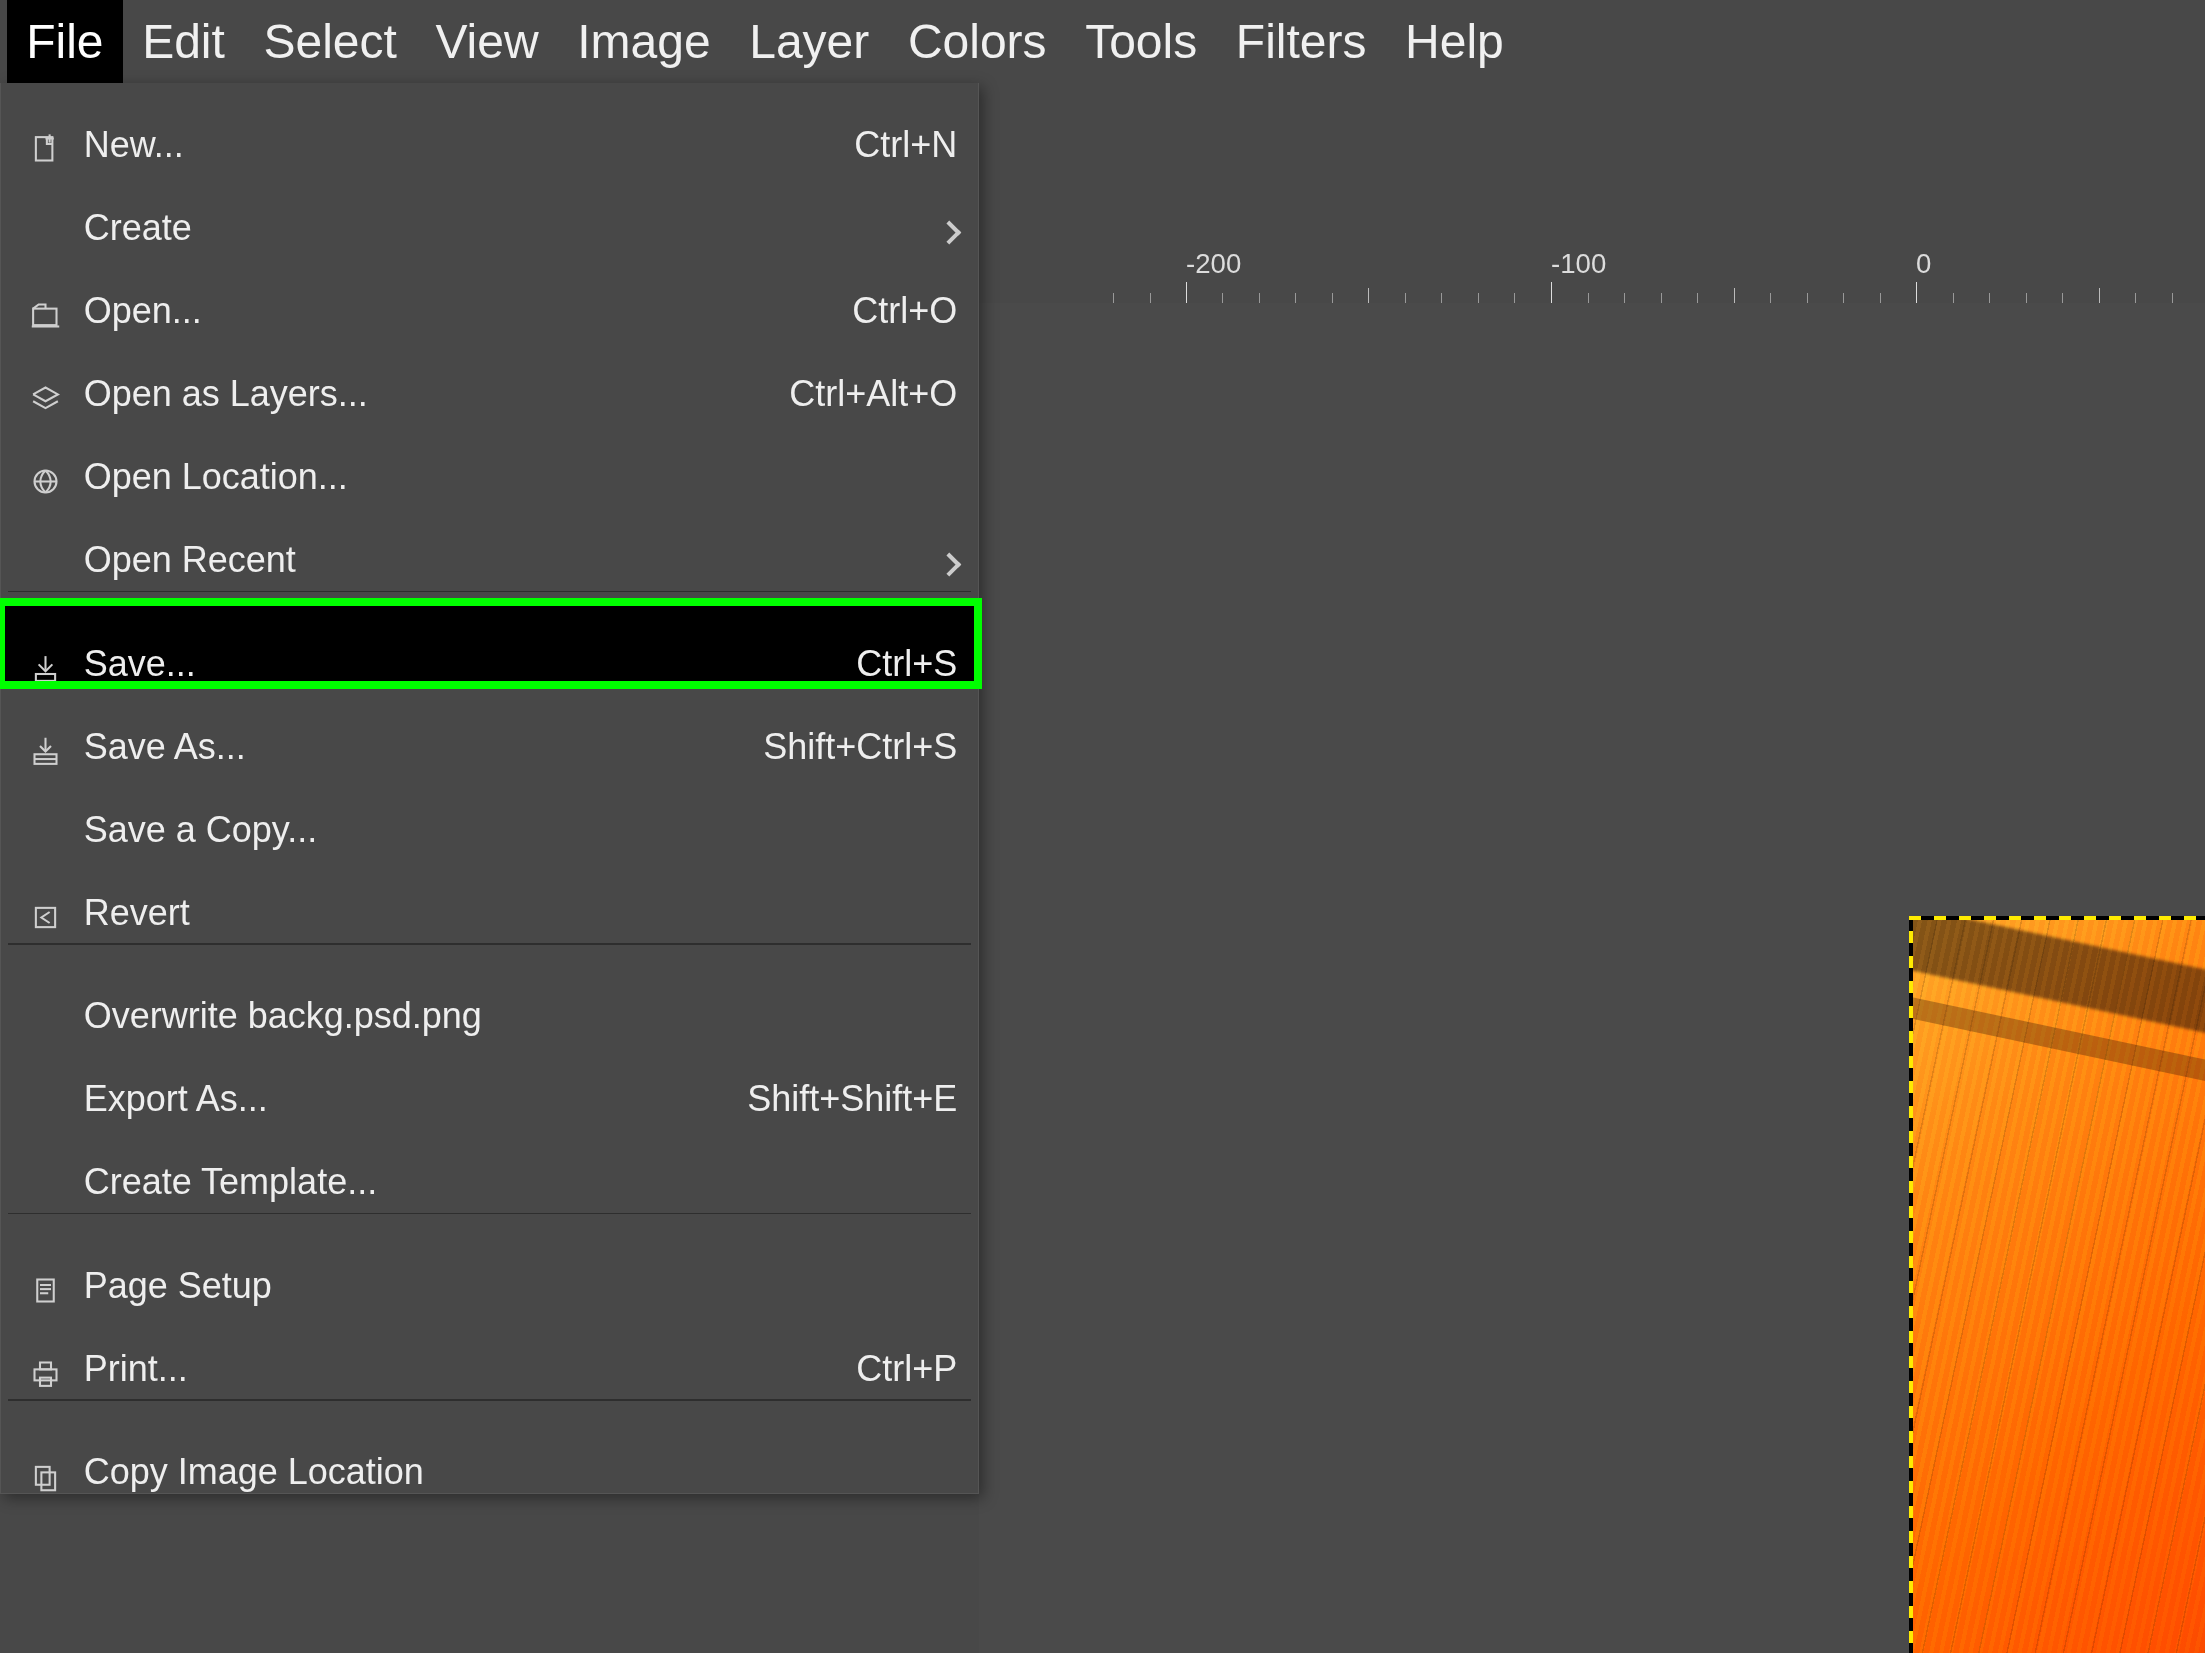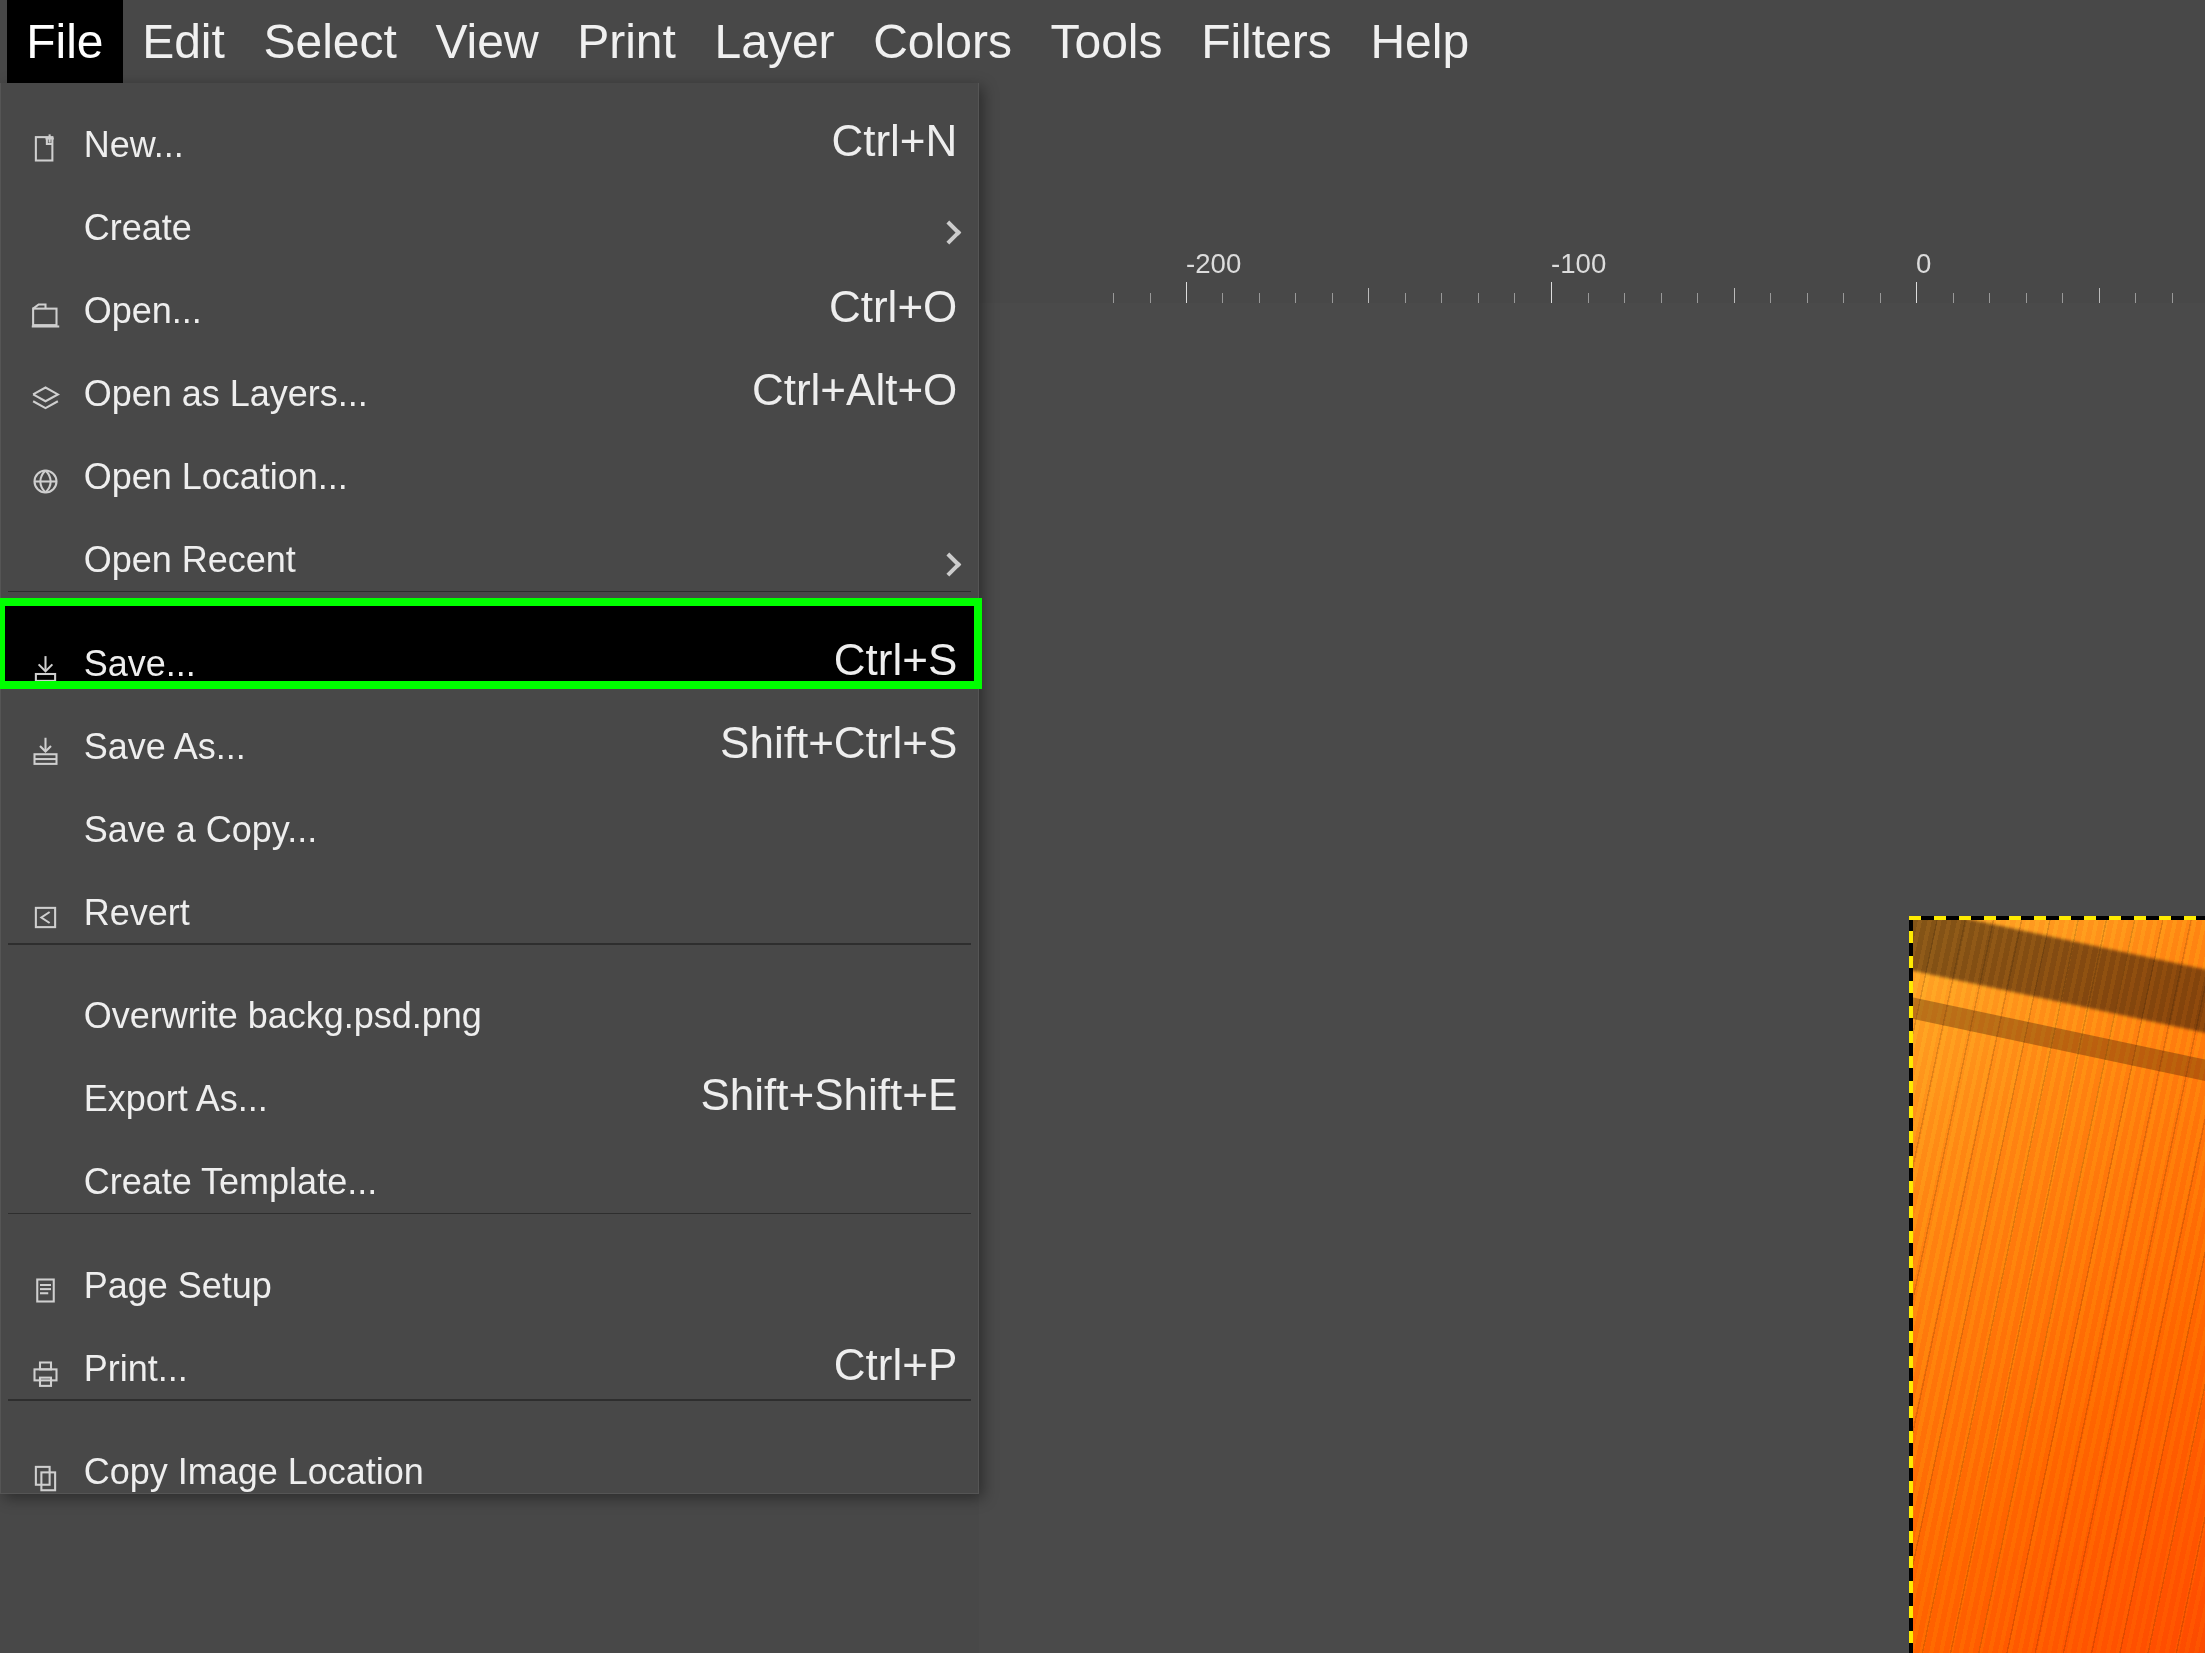--- a/index.html
+++ b/index.html
@@ -87,21 +87,21 @@
     display: flex;
     align-items: center;
     justify-content: center;
   }
   .dropdown .row .label {
     flex: 1;
     padding-left: 6.9px;
   }
   .dropdown .row .accel {
     color: #eee;
-    font-size: 44px;
+    font-size: 36px;
     text-align: right;
     min-width: 221px;
   }
   .dropdown .row .arrow {
     width: 27.6px;
     text-align: right;
   }
   .dropdown .sep {
     height: 1.4px;
     background: #2e2e2e;
@@ -203,21 +203,21 @@
   <div class="menu-item">
       <span>Edit</span>
     </div>
   <div class="menu-item">
       <span>Select</span>
     </div>
   <div class="menu-item">
       <span>View</span>
     </div>
   <div class="menu-item">
-      <span>Print</span>
+      <span>Image</span>
     </div>
   <div class="menu-item">
       <span>Layer</span>
     </div>
   <div class="menu-item">
       <span>Colors</span>
     </div>
   <div class="menu-item">
       <span>Tools</span>
     </div>

